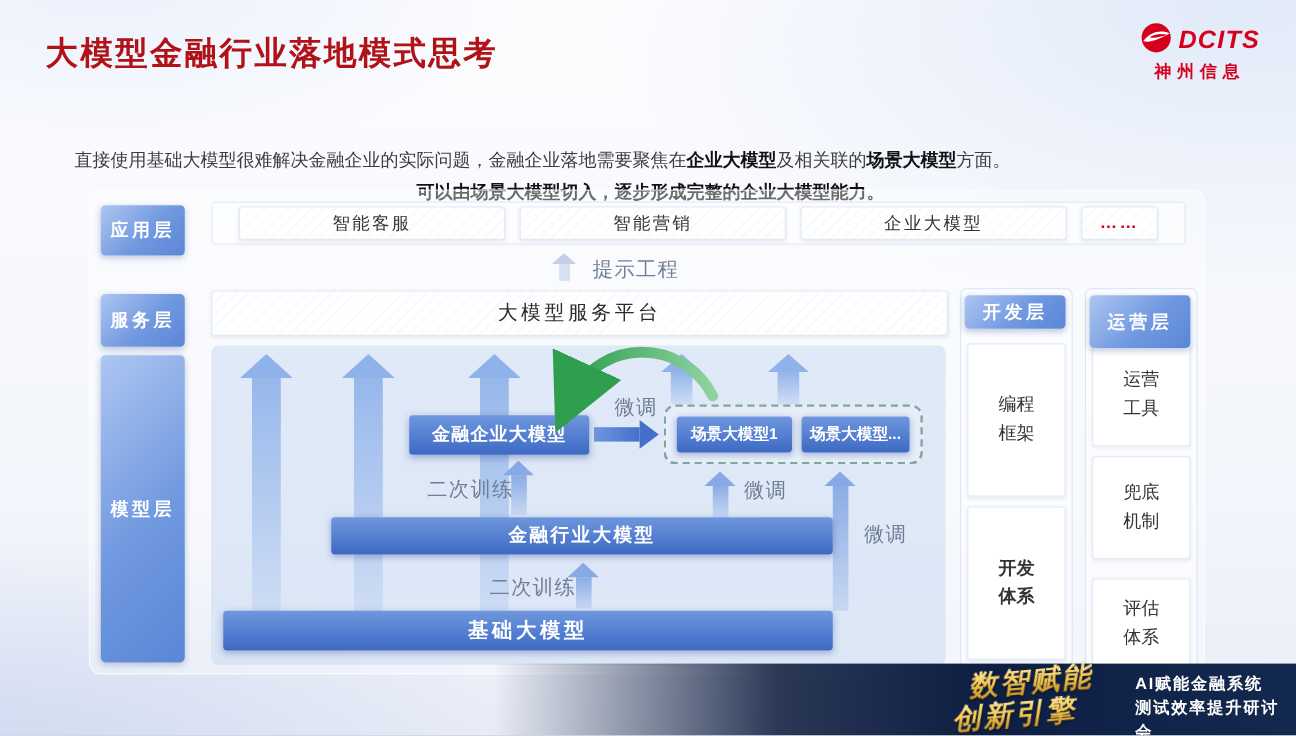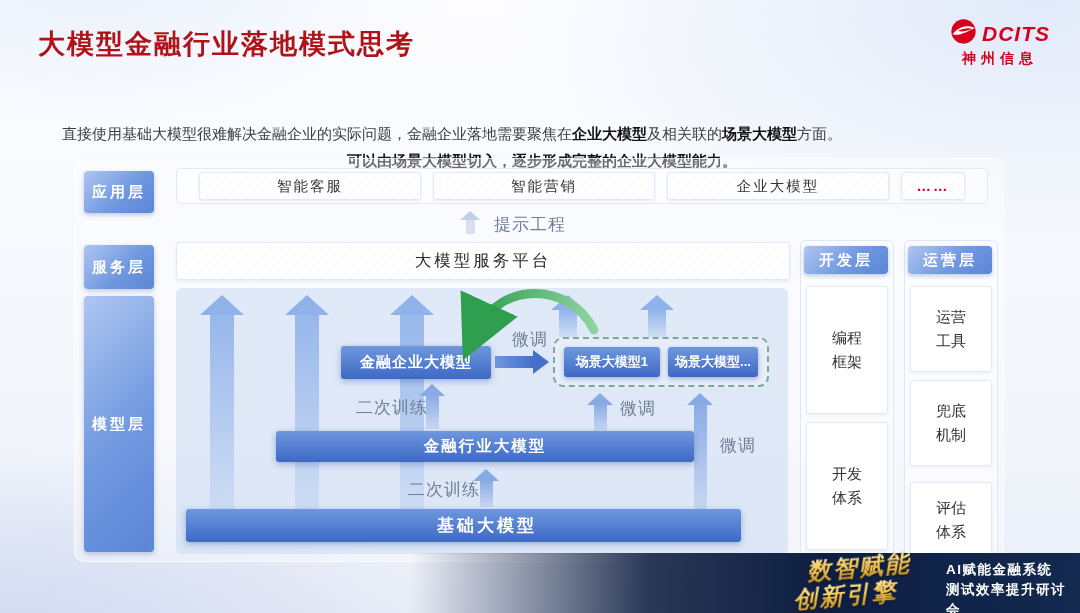--- a/index.html
+++ b/index.html
@@ -179,21 +179,21 @@
   <div class="up-arrow small" style="left:687px;top:390px;height:119px;">
       <i class="head"></i>
       <i class="shaft"></i>
     </div>
 
   <div class="arrow-right">
       <i class="shaft"></i>
       <i class="head"></i>
     </div>
 
-  <div class="bluebox" style="left:186px;top:509px;width:508px;height:33px;font-size:17px;letter-spacing:3px;padding-left:47px;">基础大模型</div>
+  <div class="bluebox" style="left:186px;top:509px;width:508px;height:33px;font-size:17px;letter-spacing:3px;">基础大模型</div>
   <div class="bluebox" style="left:276px;top:431px;width:418px;height:31px;font-size:15.5px;letter-spacing:2px;">金融行业大模型</div>
   <div class="bluebox" style="left:341px;top:346px;width:150px;height:33px;font-size:15px;letter-spacing:1px;">金融企业大模型</div>
 
   <div class="dashedbox">
     <div class="bluebox-sm" style="width:100px;">场景大模型1</div>
     <div class="bluebox-sm" style="width:94px;">场景大模型...</div>
   </div>
 
   <svg class="green-svg" width="1080" height="613">
     <defs>
@@ -212,26 +212,26 @@
   <div class="flabel" style="left:620px;top:397px;">微调</div>
   <div class="flabel" style="left:720px;top:434px;">微调</div>
   <div class="flabel" style="left:356px;top:396px;">二次训练</div>
   <div class="flabel" style="left:408px;top:478px;">二次训练</div>
 
   <div class="side-panel" style="left:800px;"></div>
   <div class="pill" style="left:804px;top:246px;width:84px;height:28px;">开发层</div>
   <div class="sidebox" style="left:806px;top:286px;width:80px;height:126px;">
       <span>编程框架</span>
     </div>
-  <div class="sidebox" style="left:806px;top:422px;width:80px;height:126px;">
+  <div class="sidebox" style="left:806px;top:422px;width:80px;height:126px;font-weight:bold;">
       <span>开发体系</span>
     </div>
 
   <div class="side-panel" style="left:904px;"></div>
-  <div class="pill" style="left:908px;top:246px;width:84px;height:28px;">运营层</div>
+  <div class="pill" style="left:908px;top:246px;width:84px;height:44px;">运营层</div>
   <div class="sidebox" style="left:910px;top:380px;width:80px;height:84px;">
       <span>兜底机制</span>
     </div>
   <div class="sidebox" style="left:910px;top:286px;width:80px;height:84px;">
       <span>运营工具</span>
     </div>
   <div class="sidebox" style="left:910px;top:482px;width:80px;height:74px;">
       <span>评估体系</span>
     </div>
 

